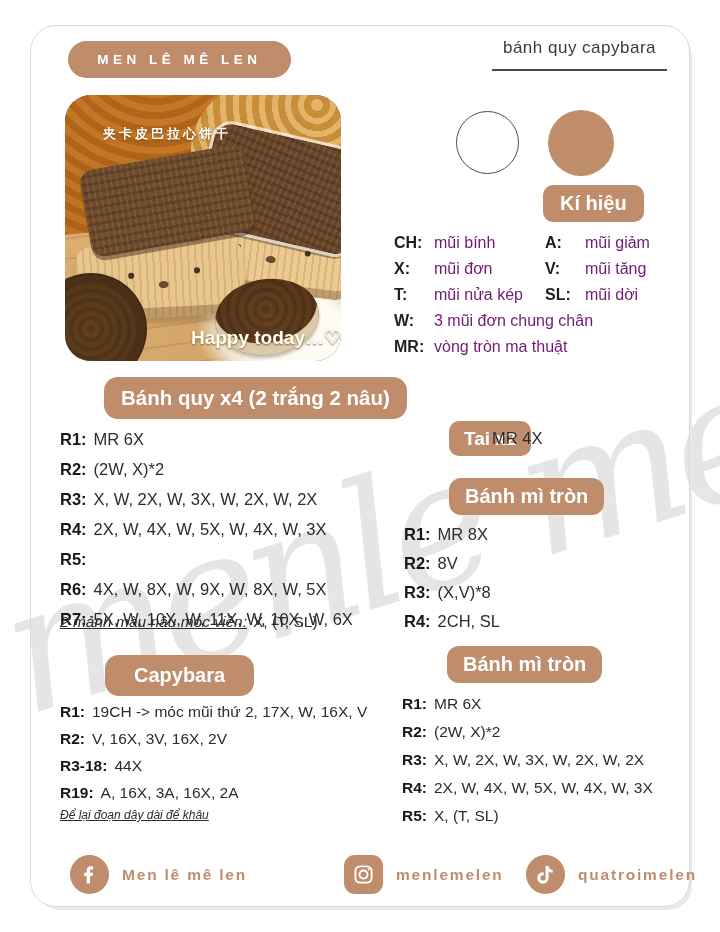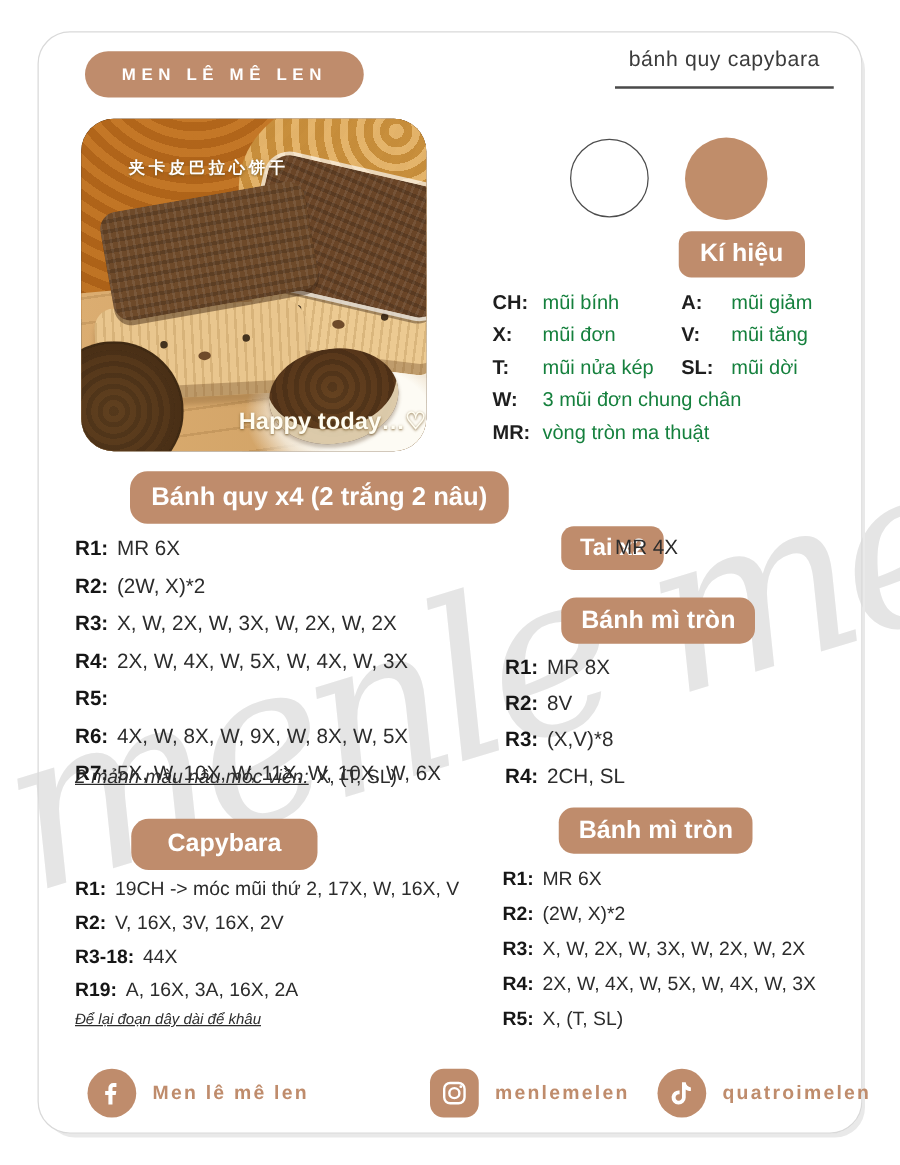--- a/index.html
+++ b/index.html
@@ -24,21 +24,21 @@
                  background:#bf8c6c; border-radius:21px; color:#fff;
                  font-size:13.5px; letter-spacing:4.5px; font-weight:bold;
                  display:flex; align-items:center; justify-content:center; }
   .page-title { position:absolute; left:492px; top:38px; width:175px;
                 text-align:center; font-size:17px; color:#3b3b3b;
                 letter-spacing:0.5px; padding-bottom:11px;
                 border-bottom:2px solid #4a4a4a; }
 
   
   .photo { position:absolute; left:65px; top:95px; width:276px; height:266px;
-           border-radius:26px; overflow:hidden; background:#000000; }
+           border-radius:26px; overflow:hidden; background:#0369a1; }
   .ph-yarn { position:absolute; left:-20px; right:-20px; top:-30px; height:190px;
              background:
                repeating-radial-gradient(circle at 35% -30px, #e5b66c 0 7px, #cf9a48 7px 14px),
                linear-gradient(#dca95e,#d3a053);
              background-blend-mode:multiply; }
   .ph-yarn2 { position:absolute; right:-30px; top:-20px; width:180px; height:150px;
               border-radius:50%;
               background:repeating-radial-gradient(circle at 70% 20%, #e8bb72 0 6px, #c8913e 6px 13px);
               opacity:.9; }
   .ph-board { position:absolute; left:-30px; right:-30px; top:128px; height:230px;
@@ -115,21 +115,21 @@
   .b-tai     { left:402px; top:421px; height:35px; padding:0 15px; font-size:19px; border-radius:10px; }
   .b-tron    { left:402px; top:478px; height:37px; padding:0 16px; font-size:20px; border-radius:12px; }
   .b-capy    { left:58px;  top:655px; height:41px; padding:0 29px; font-size:20px; border-radius:14px; }
   .b-vuong   { left:400px; top:646px; height:37px; padding:0 16px; font-size:20px; border-radius:12px; }
   .tai-value { position:absolute; left:492px; top:429px; font-size:16.5px; color:#2c2c2c; }
 
   
   .legend { position:absolute; left:394px; top:230px; width:294px; font-size:16px; }
   .lg-row { display:flex; height:26px; align-items:center; white-space:nowrap; }
   .lg-abbr { font-weight:bold; color:#1e1e1e; width:40px; flex:0 0 auto; }
-  .lg-mean { color:#15803d; }
+  .lg-mean { color:#701a75; }
   .lg-col1 { width:151px; display:flex; flex:0 0 auto; }
 
   
   .rows { position:absolute; font-size:16.5px; }
   .p-row { height:30px; display:flex; align-items:center; white-space:nowrap; }
   .p-row b { margin-right:7px; color:#161616; }
   .rows-banhquy { left:60px; top:424px; }
   .rows-tron    { left:404px; top:520px; font-size:16.5px; }
   .rows-tron .p-row { height:29px; }
   .rows-capy    { left:60px; top:698px; font-size:15.5px; }

